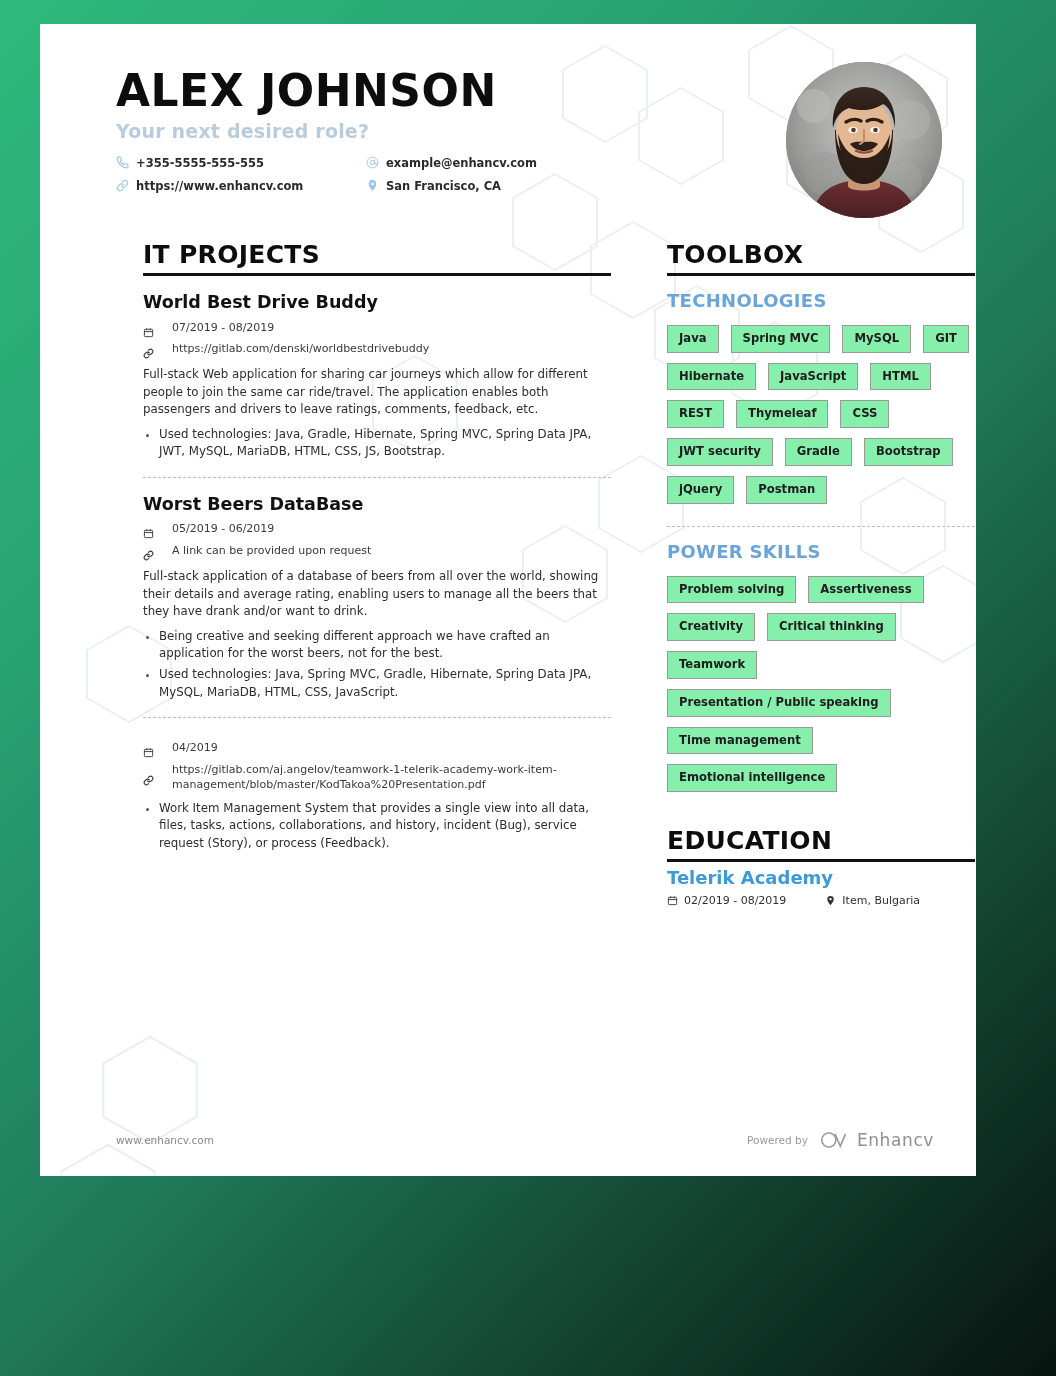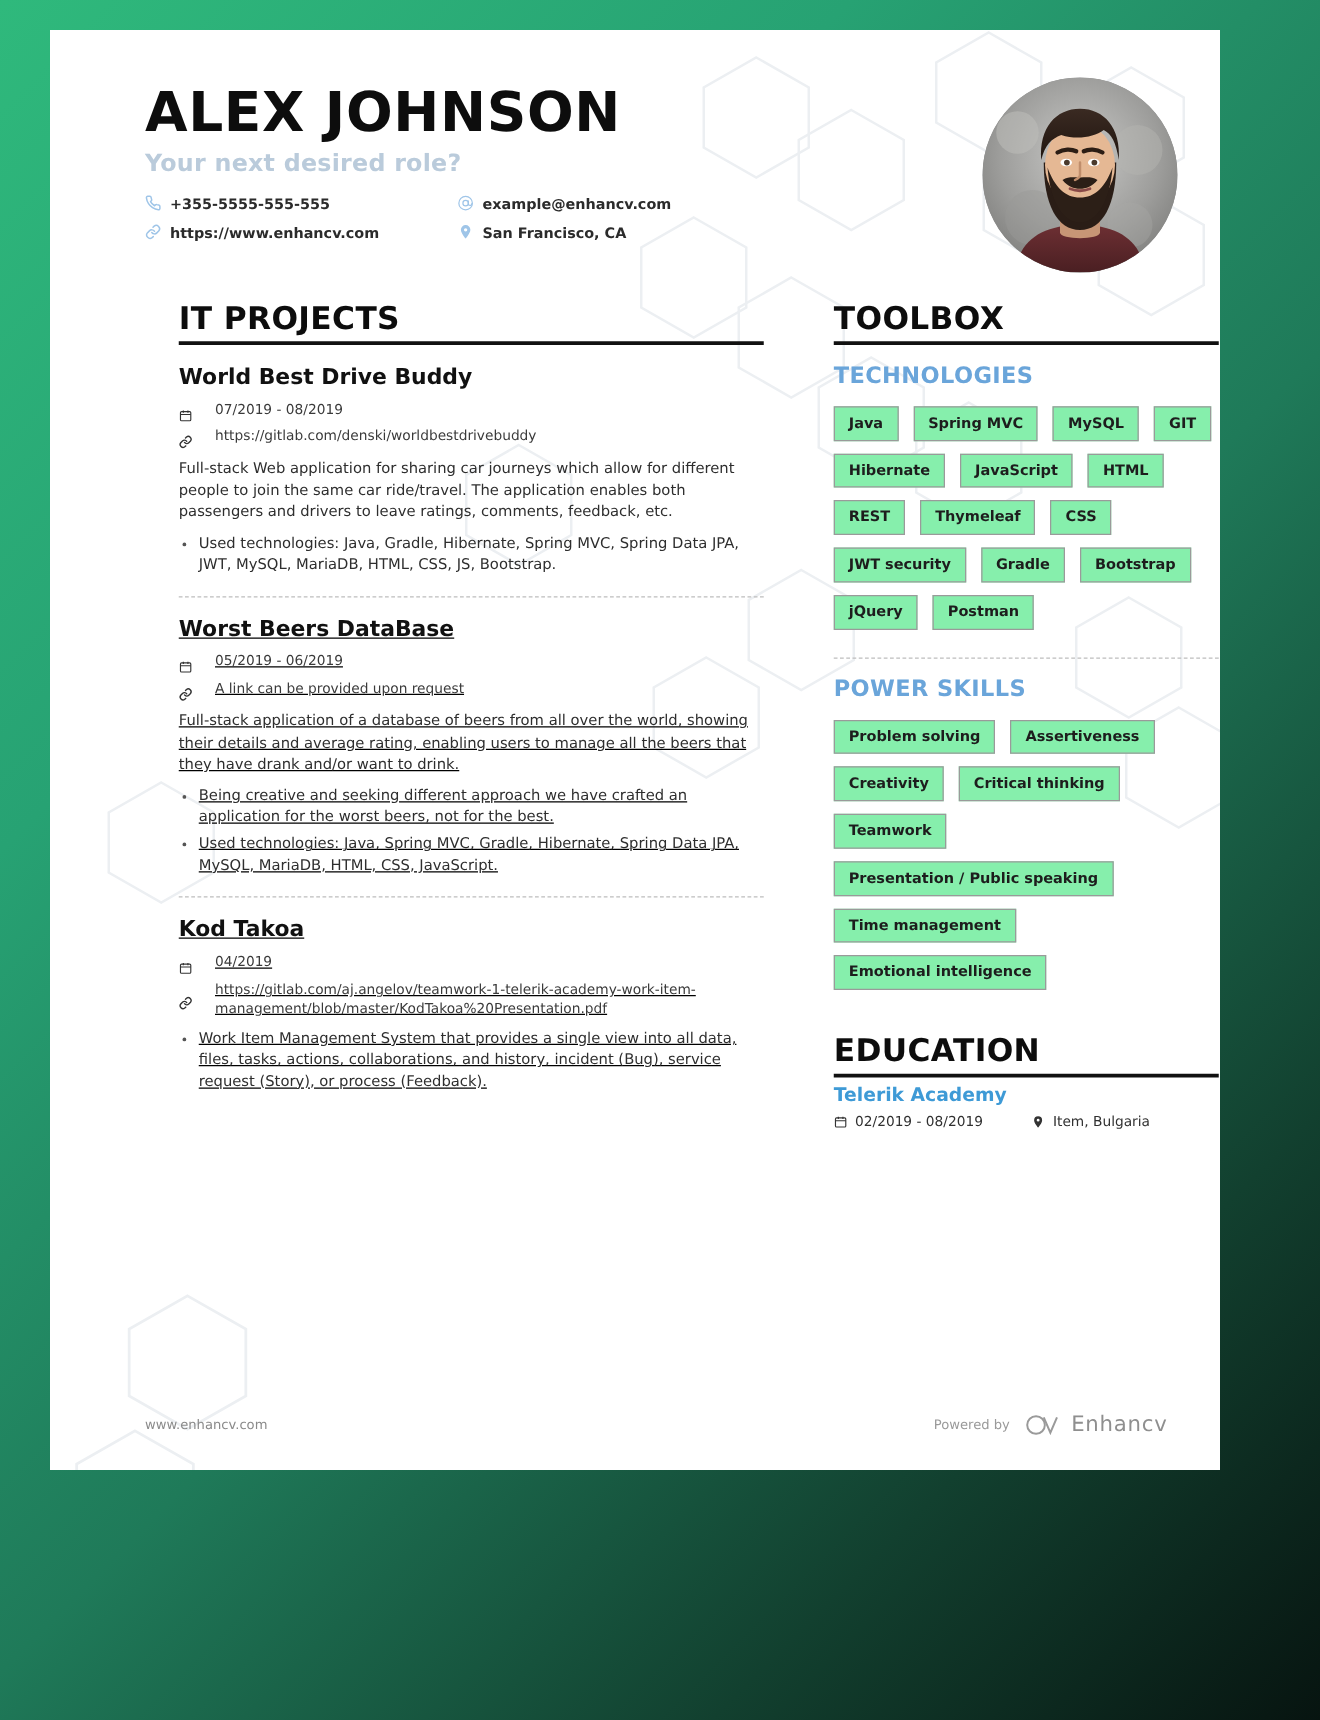--- a/index.html
+++ b/index.html
@@ -62,21 +62,21 @@
   .colR { width: 308px; flex: 0 0 308px; }
 
   .sec-title {
     font-size: 25px; font-weight: 700; color: #0d0d0d;
     letter-spacing: 0.3px;
   }
   .sec-rule { border-bottom: 3px solid #111; margin-top: 4px; }
 
   
   .proj { padding-top: 16px; }
-  .proj + .proj { border-top: 1px dashed #bdbdbd; margin-top: 16px; text-decoration: underline; }
+  .proj + .proj { border-top: 1px dashed #bdbdbd; margin-top: 16px; }
   .proj-title {
     font-size: 17.5px; font-weight: 700; color: #111; line-height: 1.25;
   }
   .meta { display: flex; gap: 18px; align-items: flex-start; margin-top: 7px; }
   .meta .mi { width: 11px; height: 11px; flex: 0 0 11px; margin-top: 2px; }
   .meta .mt { font-size: 11px; color: #3a3a3a; line-height: 1.35; }
   .meta.link .mt { color: #3a3a3a; }
   .desc {
     font-size: 11.8px; color: #2e2e2e; line-height: 1.48;
     margin-top: 9px;
@@ -97,21 +97,21 @@
   .tag {
     border: 1px solid #9a9a9a; background: #86efac;
     padding: 6px 11px 7px;
     font-size: 11.6px; font-weight: 700; color: #1d1d1d;
     line-height: 1.1; white-space: nowrap;
   }
   .dashed-div { border-top: 1px dashed #bdbdbd; margin: 22px 0 0; }
 
   .edu-wrap { margin-top: 34px; }
   .edu-deg { font-size: 19px; font-weight: 700; color: #111; margin-top: 16px; }
-  .edu-org { font-size: 15px; font-weight: 700; color: #3e9ad6; margin-top: 5px; }
+  .edu-org { font-size: 18px; font-weight: 700; color: #3e9ad6; margin-top: 5px; }
   .edu-meta { display: flex; gap: 39px; margin-top: 6px; align-items: center; }
   .edu-meta .m { display: flex; gap: 6px; align-items: center; font-size: 11px; color: #303030; }
   .edu-meta .m svg { flex: 0 0 auto; }
 
   
   .footer {
     position: absolute; left: 0; right: 0; bottom: 26px;
     padding: 0 42px 0 76px; z-index: 2;
     display: flex; align-items: center; justify-content: space-between;
   }
@@ -339,21 +339,20 @@
           <span class="mt">A link can be provided upon request</span>
         </div>
         <div class="desc">Full-stack application of a database of beers from all over the world, showing their details and average rating, enabling users to manage all the beers that they have drank and/or want to drink.</div>
         <ul class="bullets">
           <li>Being creative and seeking different approach we have crafted an application for the worst beers, not for the best.</li>
           <li>Used technologies: Java, Spring MVC, Gradle, Hibernate, Spring Data JPA, MySQL, MariaDB, HTML, CSS, JavaScript.</li>
         </ul>
       </div>
 
       <div class="proj">
-        <div class="proj-title">Kod Takoa</div>
         <div class="meta">
           <span class="mi">
             <svg width="11" height="11" viewBox="0 0 24 24" fill="none" stroke="#333" stroke-width="2">
                 <rect x="3" y="5" width="18" height="16" rx="2"></rect>
                 <path d="M3 10h18M8 3v4M16 3v4"></path>
               </svg>
           </span>
           <span class="mt">04/2019</span>
         </div>
         <div class="meta link">

